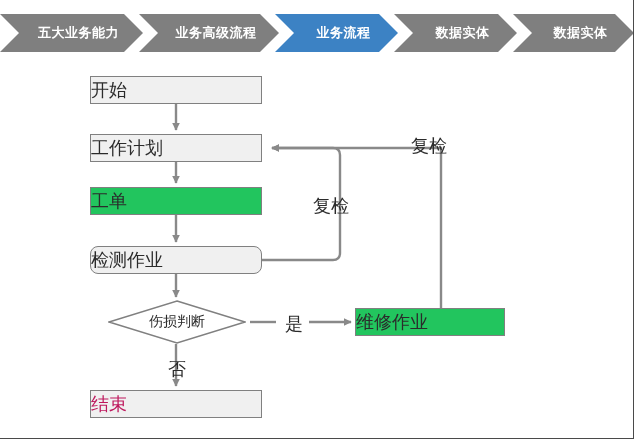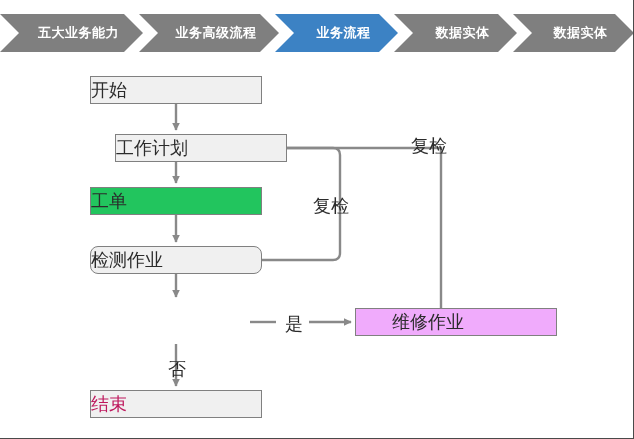--- a/index.html
+++ b/index.html
@@ -145,30 +145,36 @@
         <line x1="309" y1="270" x2="351" y2="270" marker-end="url(#ah)"></line>
 
         <path d="M262,208 L333,208 Q340,208 340,201 L340,103 Q340,96 333,96 L272,96" marker-end="url(#ah)"></path>
 
         <path d="M441,256 L441,96 L272,96" marker-end="url(#ah)"></path>
       </g>
     </svg>
   <div class="node" style="left: 90px; top: 24px; width: 172px; height: 28px; background: rgb(240, 240, 240); border-color: rgb(128, 128, 128); color: rgb(43, 43, 43);">
         <span>开始</span>
       </div>
-      <div class="node" style="left: 90px; top: 82px; width: 172px; height: 28px; background: rgb(240, 240, 240); border-color: rgb(128, 128, 128); color: rgb(43, 43, 43); margin-left: 25px;">
+      <div class="node" style="left: 90px; top: 82px; width: 172px; height: 28px; background: rgb(240, 240, 240); border-color: rgb(128, 128, 128); color: rgb(43, 43, 43);">
         <span>工作计划</span>
       </div>
       <div class="node" style="left: 90px; top: 135px; width: 172px; height: 28px; background: #22c55e; border-color: rgb(128, 128, 128); color: rgb(43, 43, 43);">
         <span>工单</span>
       </div>
       <div class="node" style="left: 90px; top: 194px; width: 172px; height: 28px; background: rgb(240, 240, 240); border-color: rgb(128, 128, 128); color: rgb(43, 43, 43); border-radius: 8px;">
         <span>检测作业</span>
       </div>
-      <div class="node" style="left: 355px; top: 256px; width: 202px; height: 28px; background: #f0abfc; border-color: rgb(128, 128, 128); color: rgb(43, 43, 43); padding-left: 36px;">
+      <div class="diamond-wrap" style="left: 108px; top: 248px; width: 138px; height: 44px;">
+        <svg width="138" height="44" viewBox="0 0 138 44" style="display: block;">
+          <polygon points="69,1 137,22 69,43 1,22" fill="#ffffff" stroke="#808080" stroke-width="1.4"></polygon>
+        </svg>
+        <div class="diamond-label" style="color: rgb(43, 43, 43);">伤损判断</div>
+      </div>
+      <div class="node" style="left: 355px; top: 256px; width: 150px; height: 28px; background: #22c55e; border-color: rgb(128, 128, 128); color: rgb(43, 43, 43);">
         <span>维修作业</span>
       </div>
       <div class="node" style="left: 90px; top: 338px; width: 172px; height: 28px; background: rgb(240, 240, 240); border-color: rgb(128, 128, 128); color: #be185d;">
         <span>结束</span>
       </div>
       <div class="edge-label" style="left: 285px; top: 260px; color: rgb(43, 43, 43);">是</div>
       <div class="edge-label" style="left: 168px; top: 305px; color: rgb(43, 43, 43);">否</div>
       <div class="edge-label" style="left: 313px; top: 142px; color: rgb(43, 43, 43);">复检</div>
       <div class="edge-label" style="left: 411px; top: 82px; color: rgb(43, 43, 43);">复检</div>
     </div>

